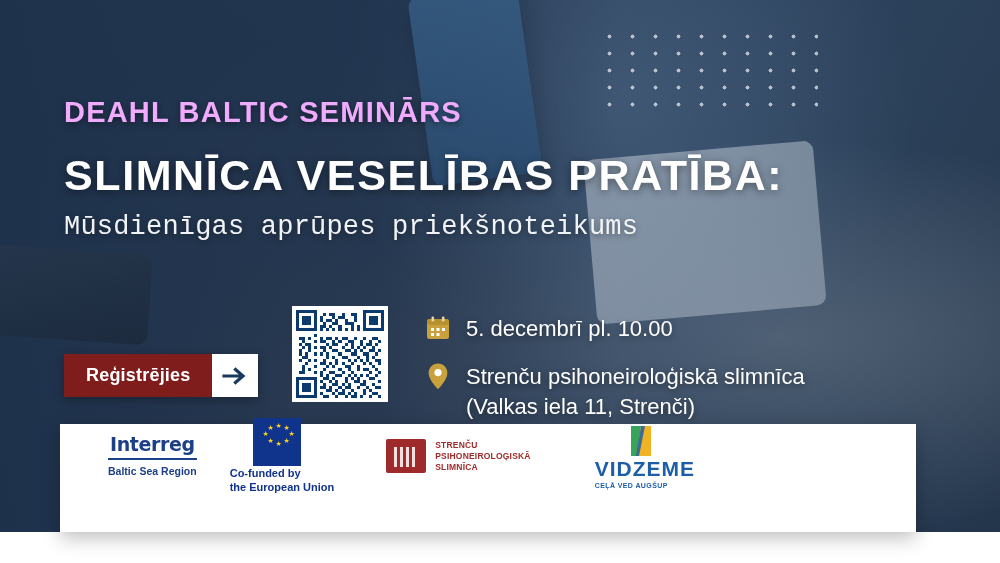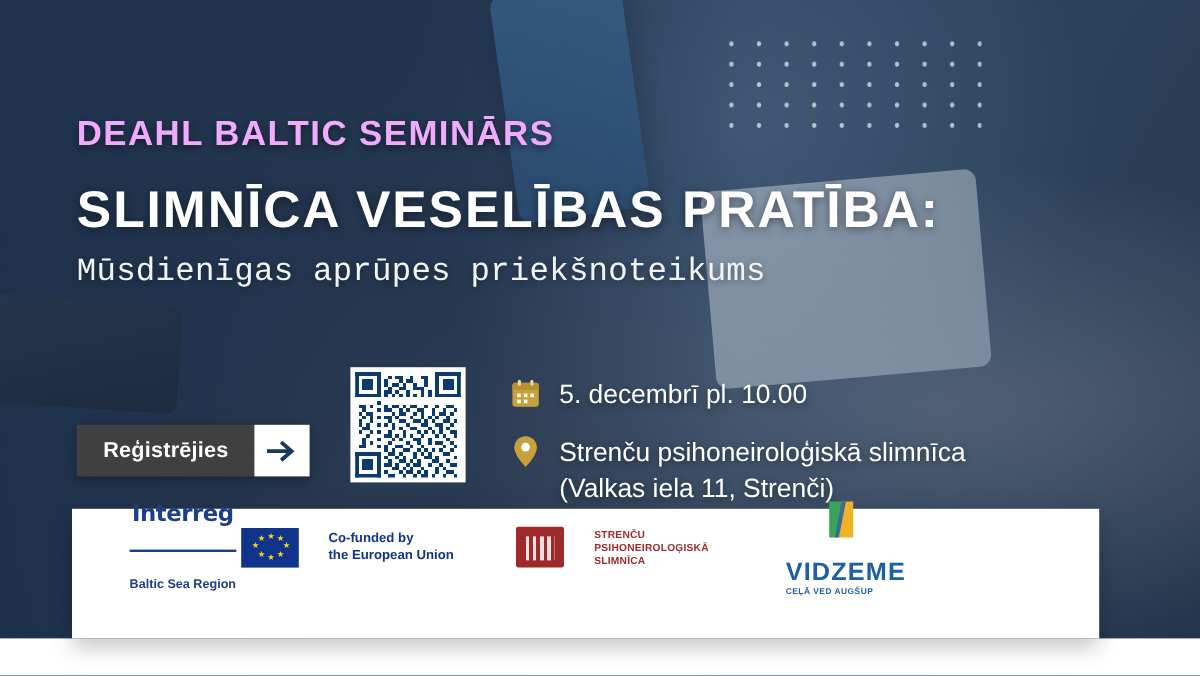--- a/index.html
+++ b/index.html
@@ -102,21 +102,21 @@
   .cta {
     position: absolute;
     left: 64px; top: 354px;
     display: flex;
     align-items: stretch;
     height: 43px;
     z-index: 6;
     box-shadow: 0 3px 10px rgba(0,0,0,0.3);
   }
   .cta-label {
-    background: #404040;
+    background: #7f1d1d;
     color: #ffffff;
     font-size: 18px;
     font-weight: 700;
     padding: 0 22px;
     display: flex; align-items: center;
     letter-spacing: 0.2px;
   }
   .cta-arrow {
     background: #ffffff;
     width: 46px;
@@ -172,43 +172,43 @@
     z-index: 7;
     box-shadow: 0 6px 18px rgba(0,0,0,0.25);
   }
   .logos-top {
     position: absolute;
     left: 0; top: 0;
     width: 100%; height: 64px;
     display: flex;
     align-items: center;
   }
-  .logo { display: flex; align-items: center; gap: 16px; }
+  .logo { display: flex; align-items: center; }
 
   .logo-interreg {
     margin-left: 48px;
     display: flex; flex-direction: column;
     line-height: 1;
   }
   .interreg-word {
     font-family: "DejaVu Sans", sans-serif;
     font-size: 19px; font-weight: 700; color: #1d3f87;
     letter-spacing: -0.4px;
   }
   .interreg-sub {
     font-size: 10.5px; font-weight: 700; color: #1d3f87;
     margin-top: 3px;
   }
   .interreg-rule {
     width: 100%; height: 2px; background: #1d3f87; margin: 4px 0 3px;
   }
 
   .logo-eu {
-    margin-left: 4px;
-    display: flex; align-items: center;
+    margin-left: 24px;
+    display: flex; align-items: center; flex-direction: column;
   }
   .eu-flag {
     width: 48px; height: 33px;
     background: #10338c;
     position: relative;
     flex: 0 0 48px;
   }
   .eu-star {
     position: absolute;
     color: #ffd617;

